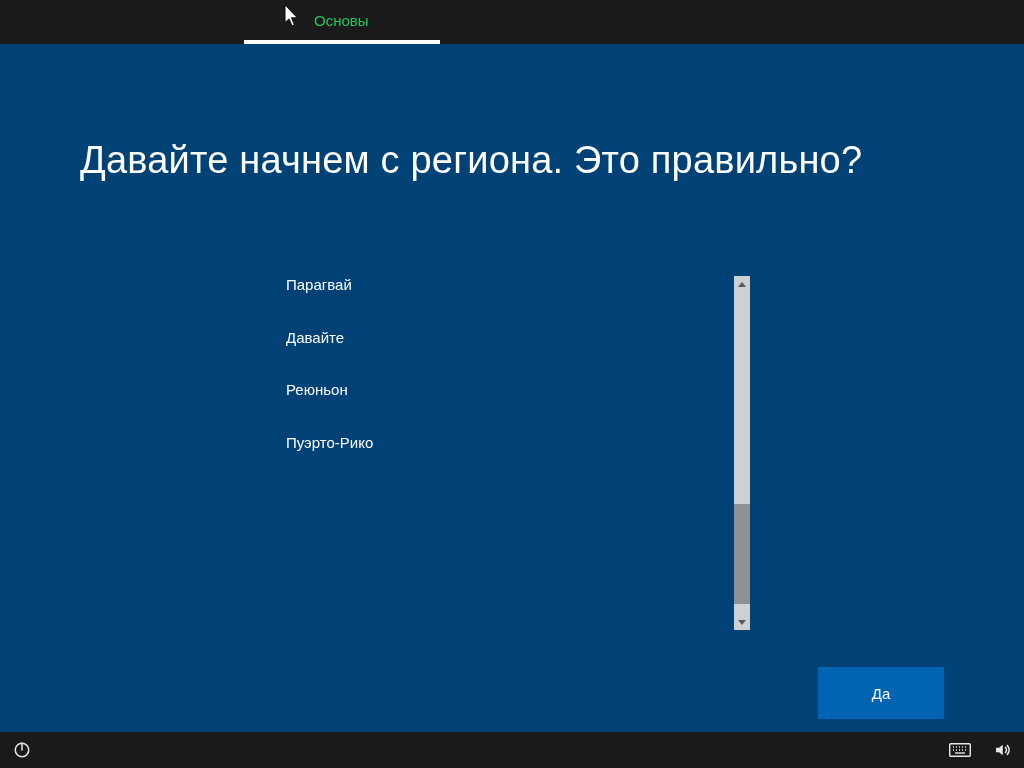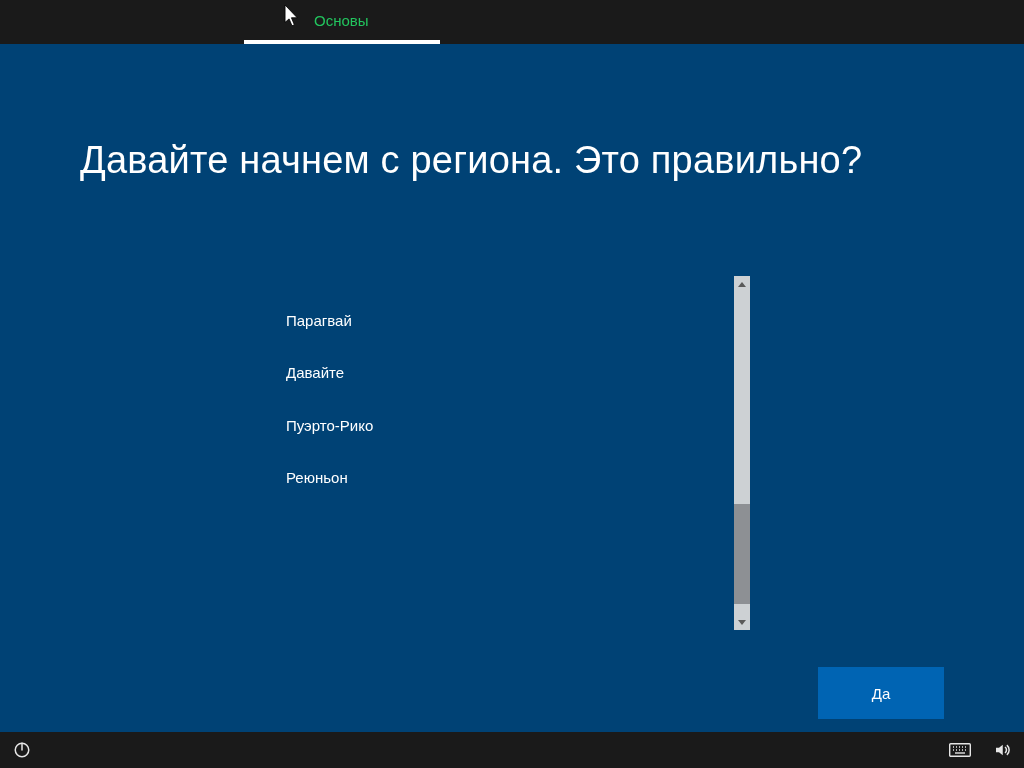--- a/index.html
+++ b/index.html
@@ -31,21 +31,21 @@
 
   
   .list-wrap {
     position: absolute; left: 272px; top: 276px; width: 478px; height: 354px;
     display: flex;
   }
   .list {
     flex: 1 1 auto; display: flex; flex-direction: column;
   }
   .list-item {
-    height: 52.5px; display: flex; align-items: flex-end; padding-left: 14px;
+    height: 52.5px; display: flex; align-items: flex-start; padding-left: 14px;
     font-size: 15px; color: #fff; cursor: default;
   }
   .list-item.selected {
     background: #0064b3;
     outline: 1px dashed rgba(255,255,255,0.55);
     outline-offset: -1px;
     height: 48px;
   }
 
   
@@ -97,24 +97,24 @@
 
 <div class="list-wrap">
   <div class="list">
     <div class="list-item">
         <span>Парагвай</span>
       </div>
     <div class="list-item">
         <span>Давайте</span>
       </div>
     <div class="list-item">
-        <span>Пуэрто-Рико</span>
+        <span>Реюньон</span>
       </div>
     <div class="list-item">
-        <span>Реюньон</span>
+        <span>Пуэрто-Рико</span>
       </div>
   </div>
   <div class="scrollbar">
     <div class="scroll-arrow up">
       <svg width="8" height="5" viewBox="0 0 8 5">
           <path d="M0 5 L4 0 L8 5 Z" fill="#5a5a5a"></path>
         </svg>
     </div>
     <div class="scroll-thumb"></div>
     <div class="scroll-arrow dn">

